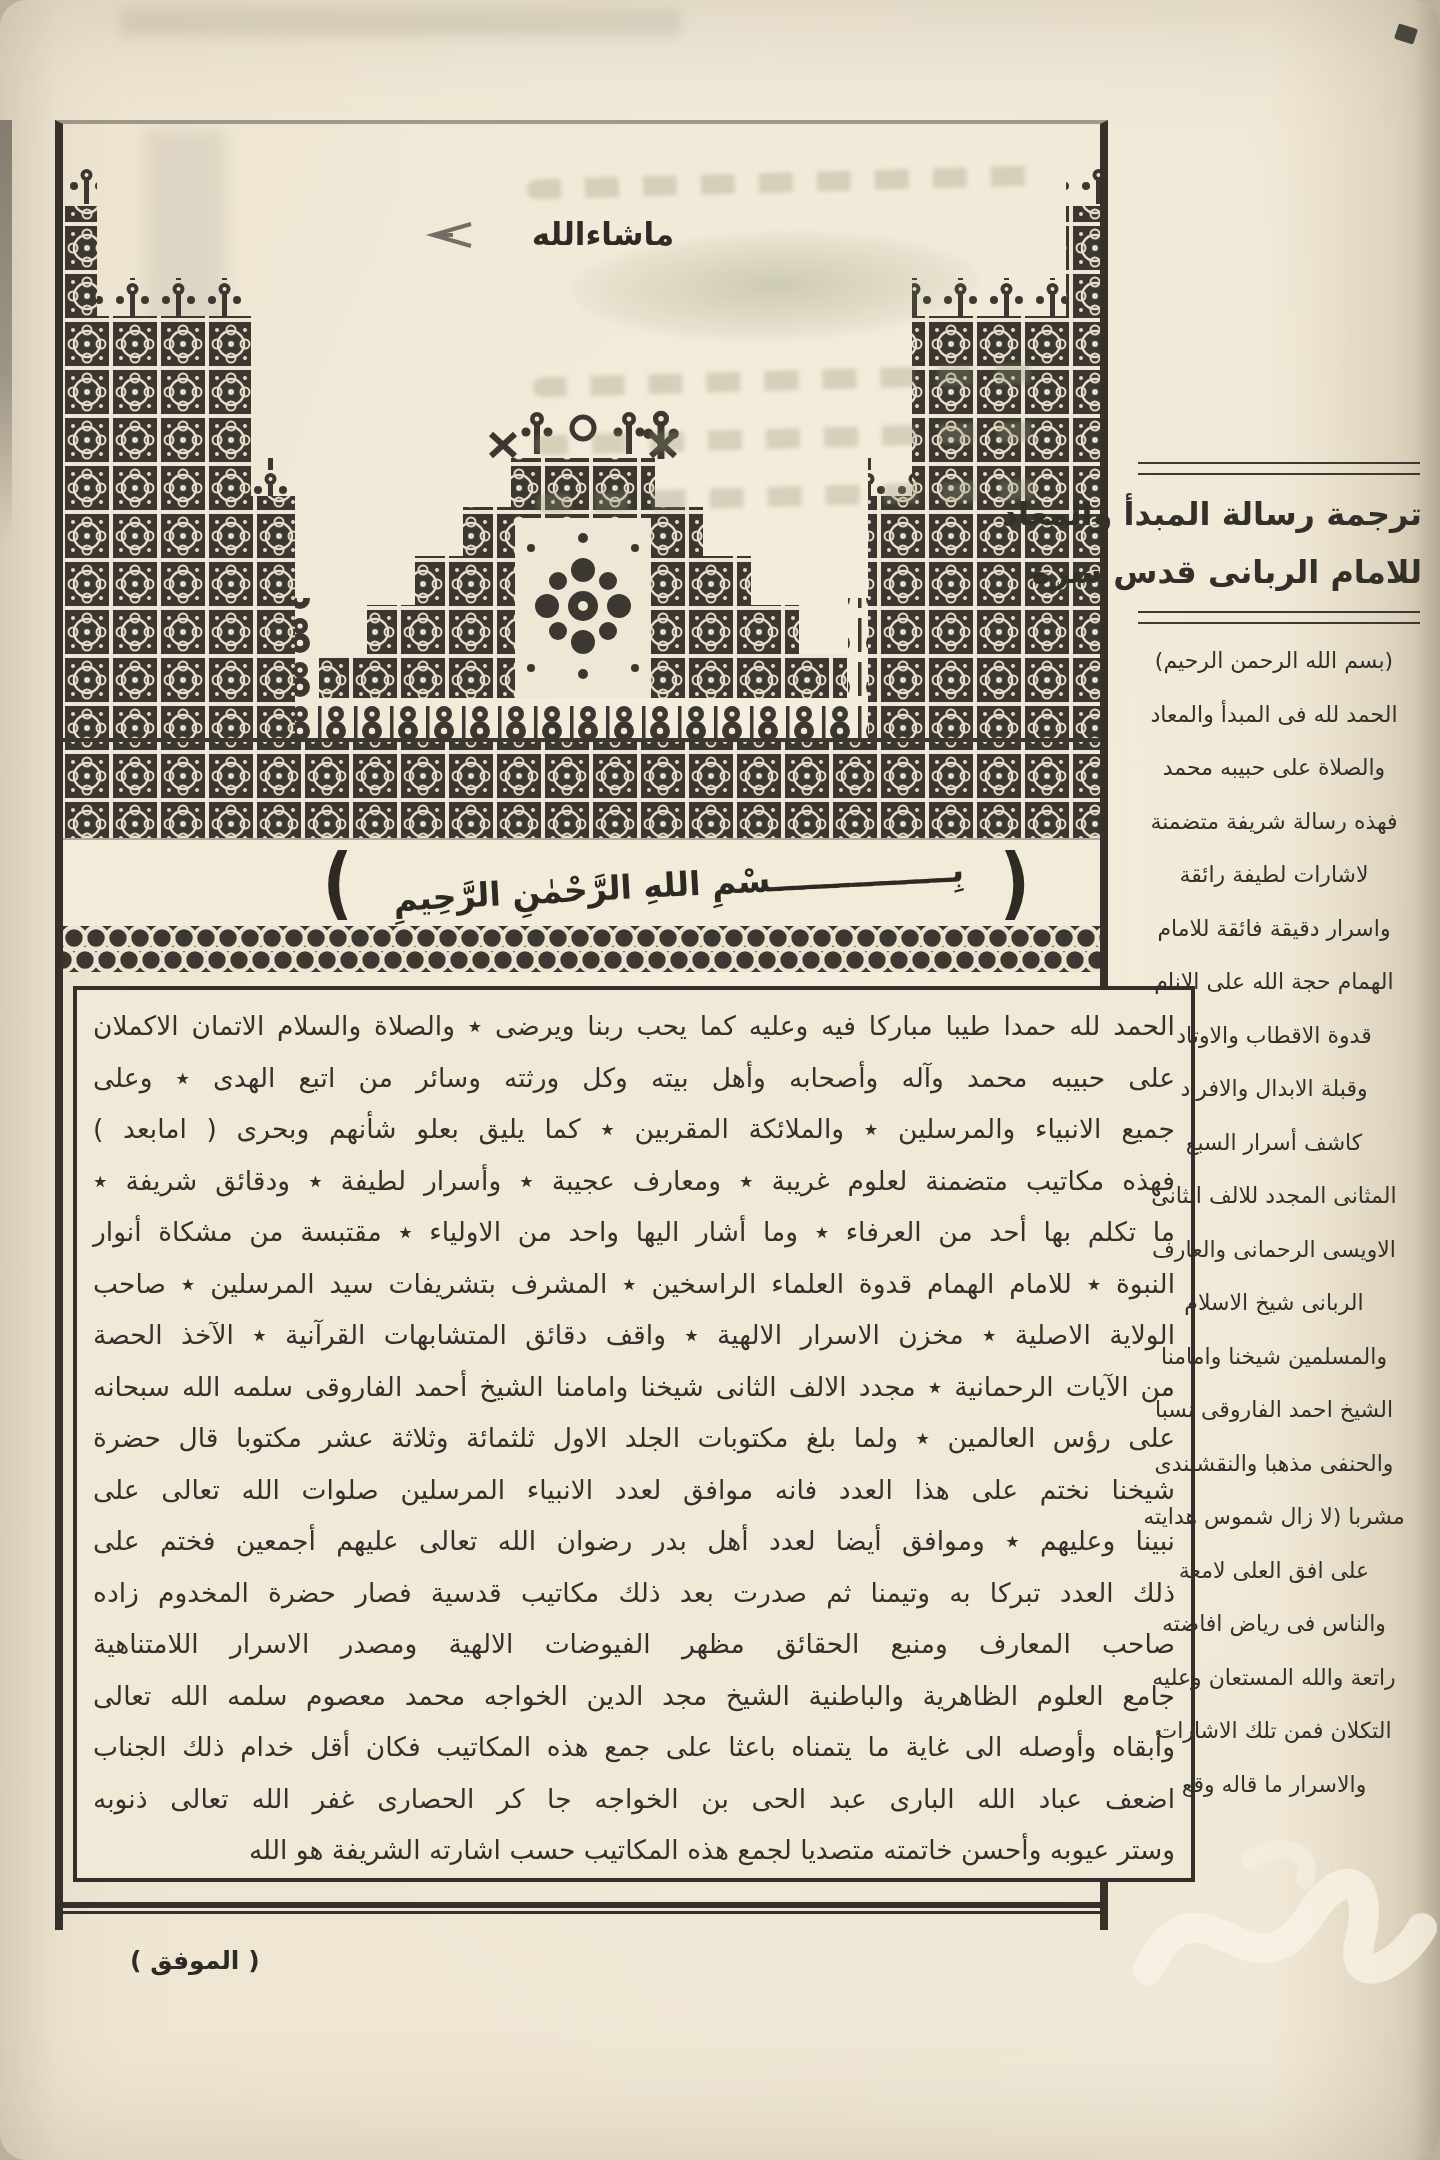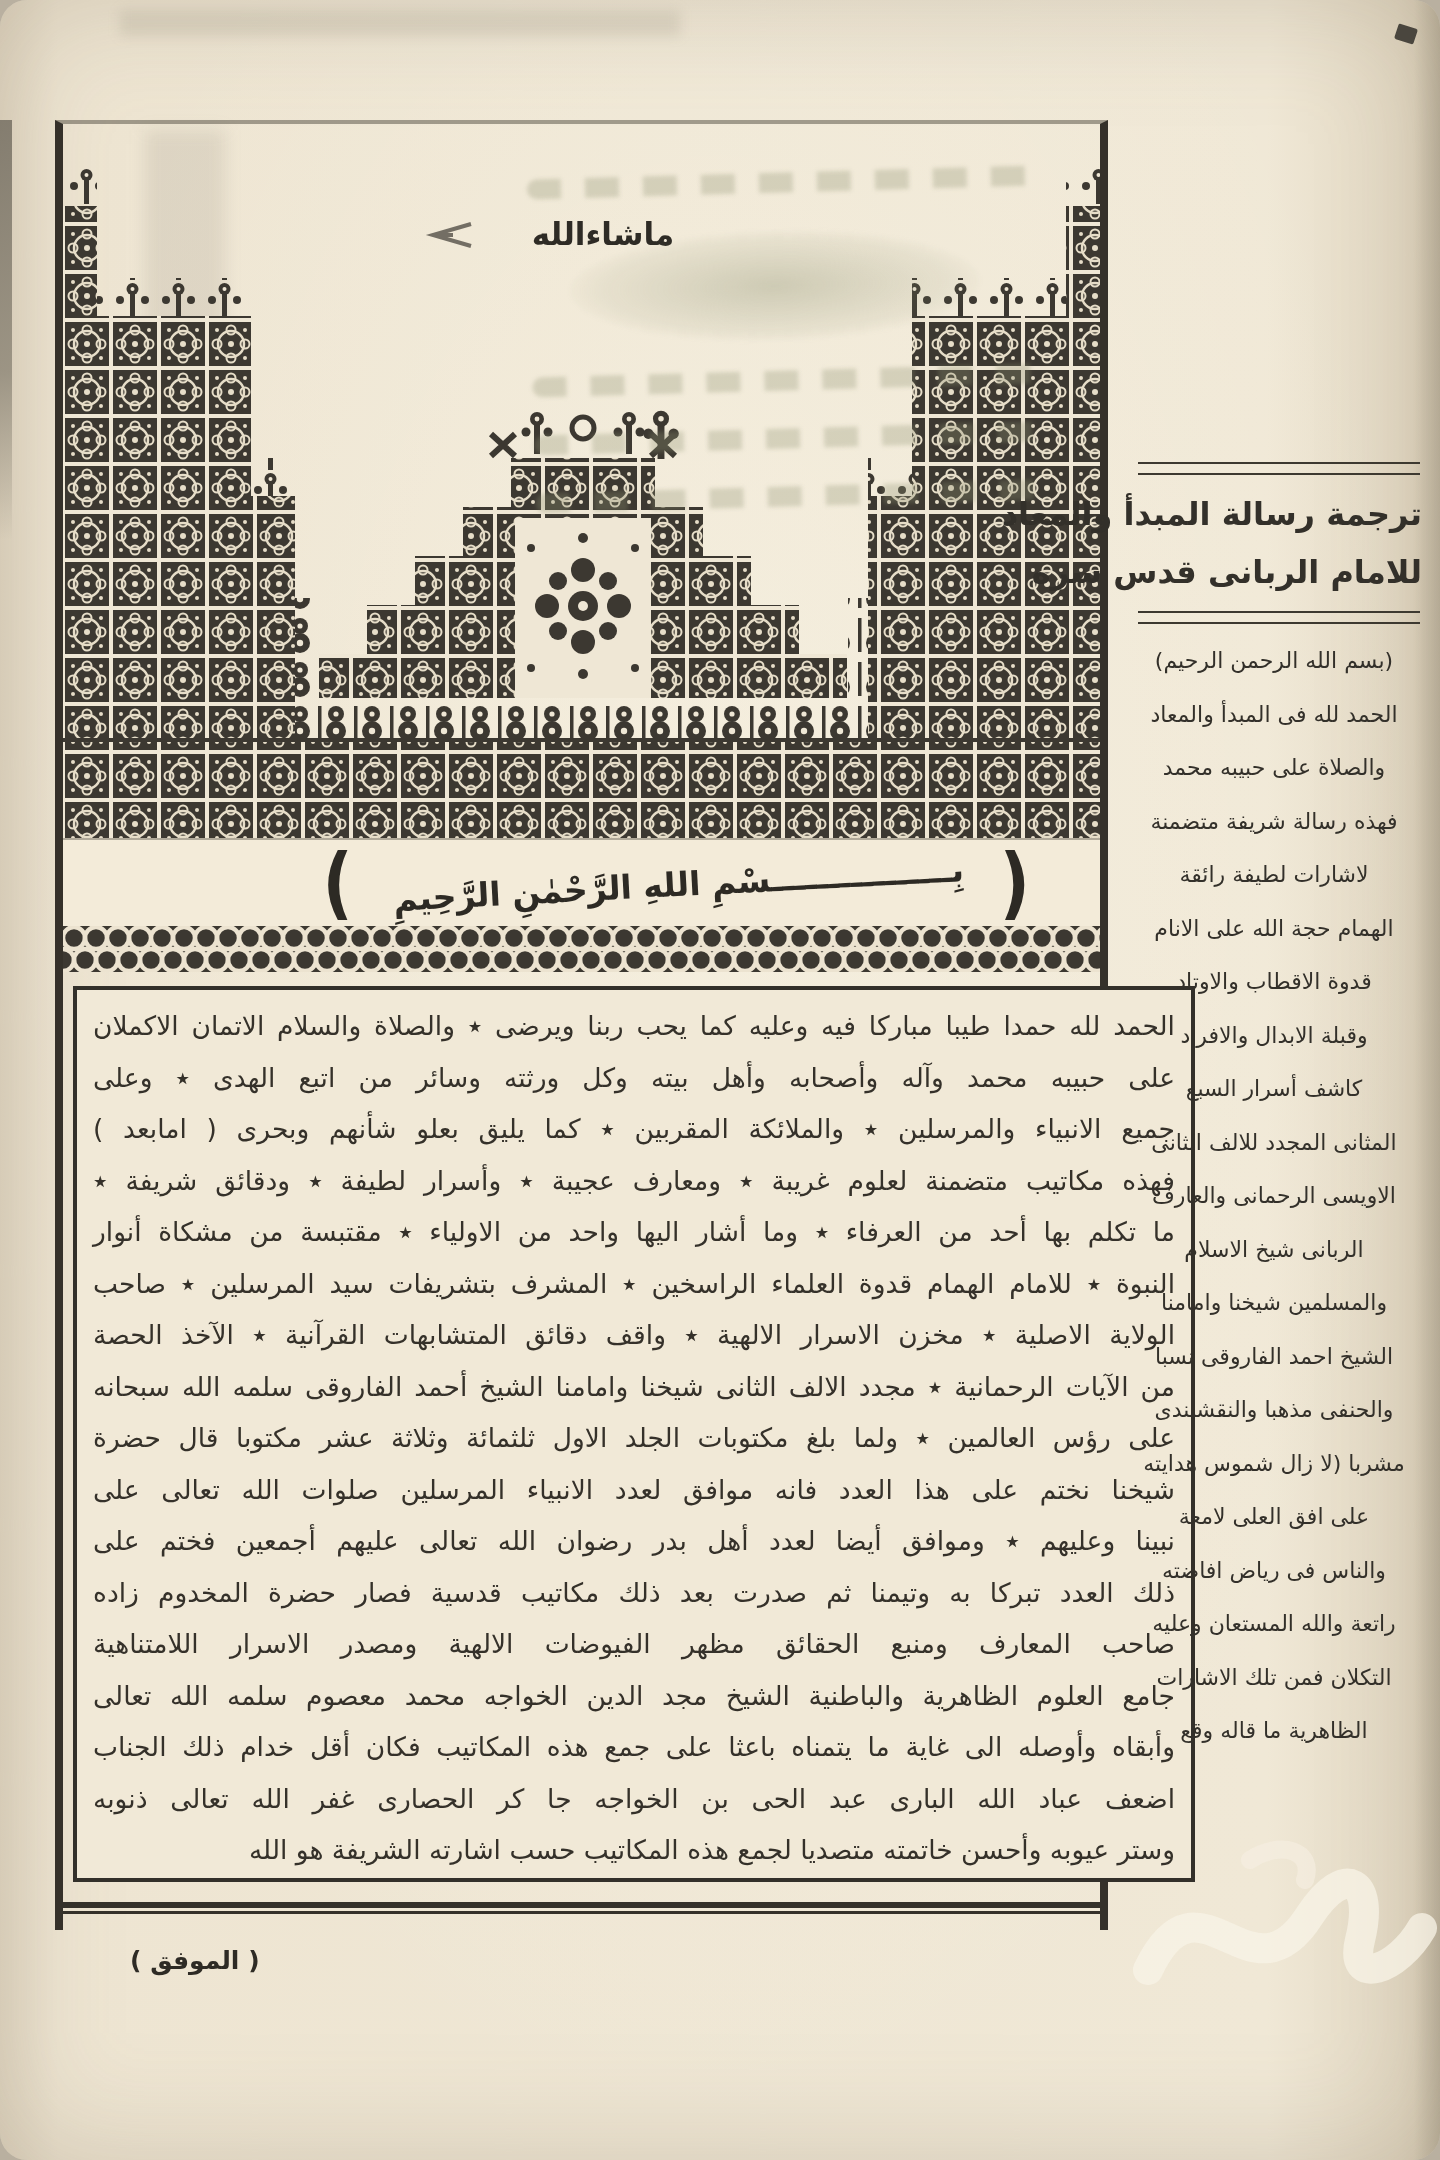--- a/index.html
+++ b/index.html
@@ -251,36 +251,37 @@
   <div class="margincol" dir="rtl">
     <div class="mrule"></div>
     <div class="mtitle">ترجمة رسالة المبدأ والمعاد</div>
     <div class="mtitle">للامام الربانى قدس سره</div>
     <div class="mrule" style="margin-top:10px;"></div>
     <div class="mline">(بسم الله الرحمن الرحيم)</div>
     <div class="mline">الحمد لله فى المبدأ والمعاد</div>
     <div class="mline">والصلاة على حبيبه محمد</div>
     <div class="mline">فهذه رسالة شريفة متضمنة</div>
     <div class="mline">لاشارات لطيفة رائقة</div>
+    <div class="mline">واسرار دقيقة فائقة للامام</div>
     <div class="mline">الهمام حجة الله على الانام</div>
     <div class="mline">قدوة الاقطاب والاوتاد</div>
     <div class="mline">وقبلة الابدال والافراد</div>
     <div class="mline">كاشف أسرار السبع</div>
     <div class="mline">المثانى المجدد للالف الثانى</div>
     <div class="mline">الاويسى الرحمانى والعارف</div>
     <div class="mline">الربانى شيخ الاسلام</div>
     <div class="mline">والمسلمين شيخنا وامامنا</div>
     <div class="mline">الشيخ احمد الفاروقى نسبا</div>
     <div class="mline">والحنفى مذهبا والنقشبندى</div>
     <div class="mline">مشربا (لا زال شموس هدايته</div>
     <div class="mline">على افق العلى لامعة</div>
     <div class="mline">والناس فى رياض افاضته</div>
     <div class="mline">راتعة والله المستعان وعليه</div>
     <div class="mline">التكلان فمن تلك الاشارات</div>
-    <div class="mline">الظاهرية ما قاله وقع</div>
+    <div class="mline">والاسرار ما قاله وقع</div>
   </div>
 
   <svg class="watermark" viewBox="0 0 310 240">
     <path d="M18,150 C70,40 120,190 180,95 C215,42 245,60 230,120 C218,168 268,150 292,108" fill="none" stroke="#f8f3e6" stroke-width="30" stroke-linecap="round" opacity="0.85"></path>
     <path d="M120,40 C150,20 185,30 175,60" fill="none" stroke="#f6f0e2" stroke-width="18" stroke-linecap="round" opacity="0.7"></path>
   </svg>
 
   <div class="muwaffaq">( الموفق )</div>
 
 </div>

